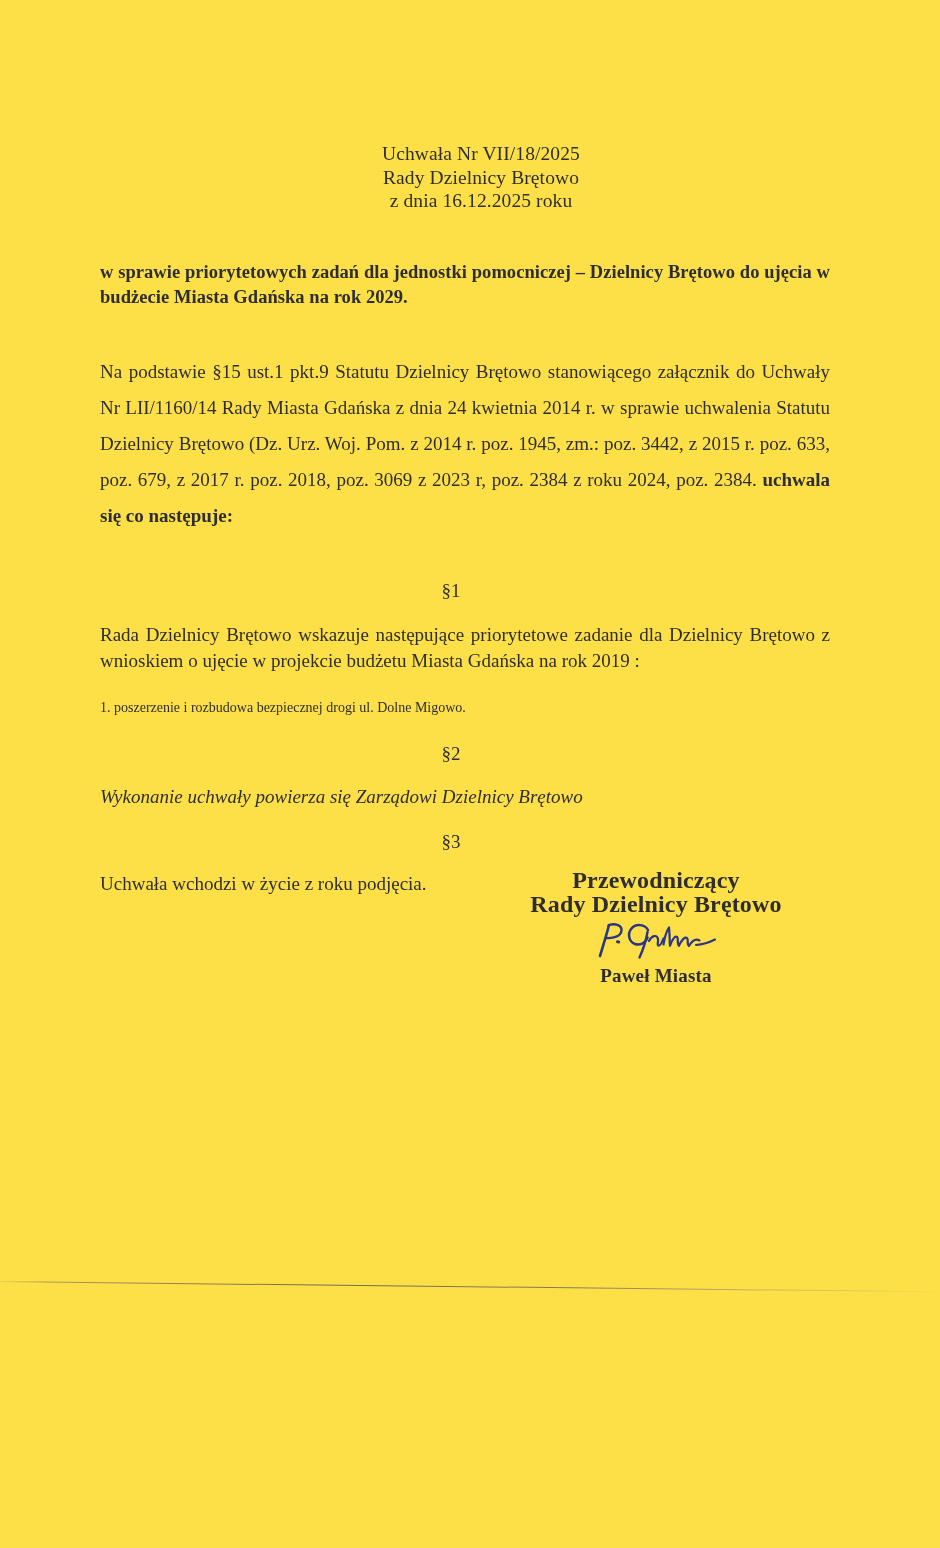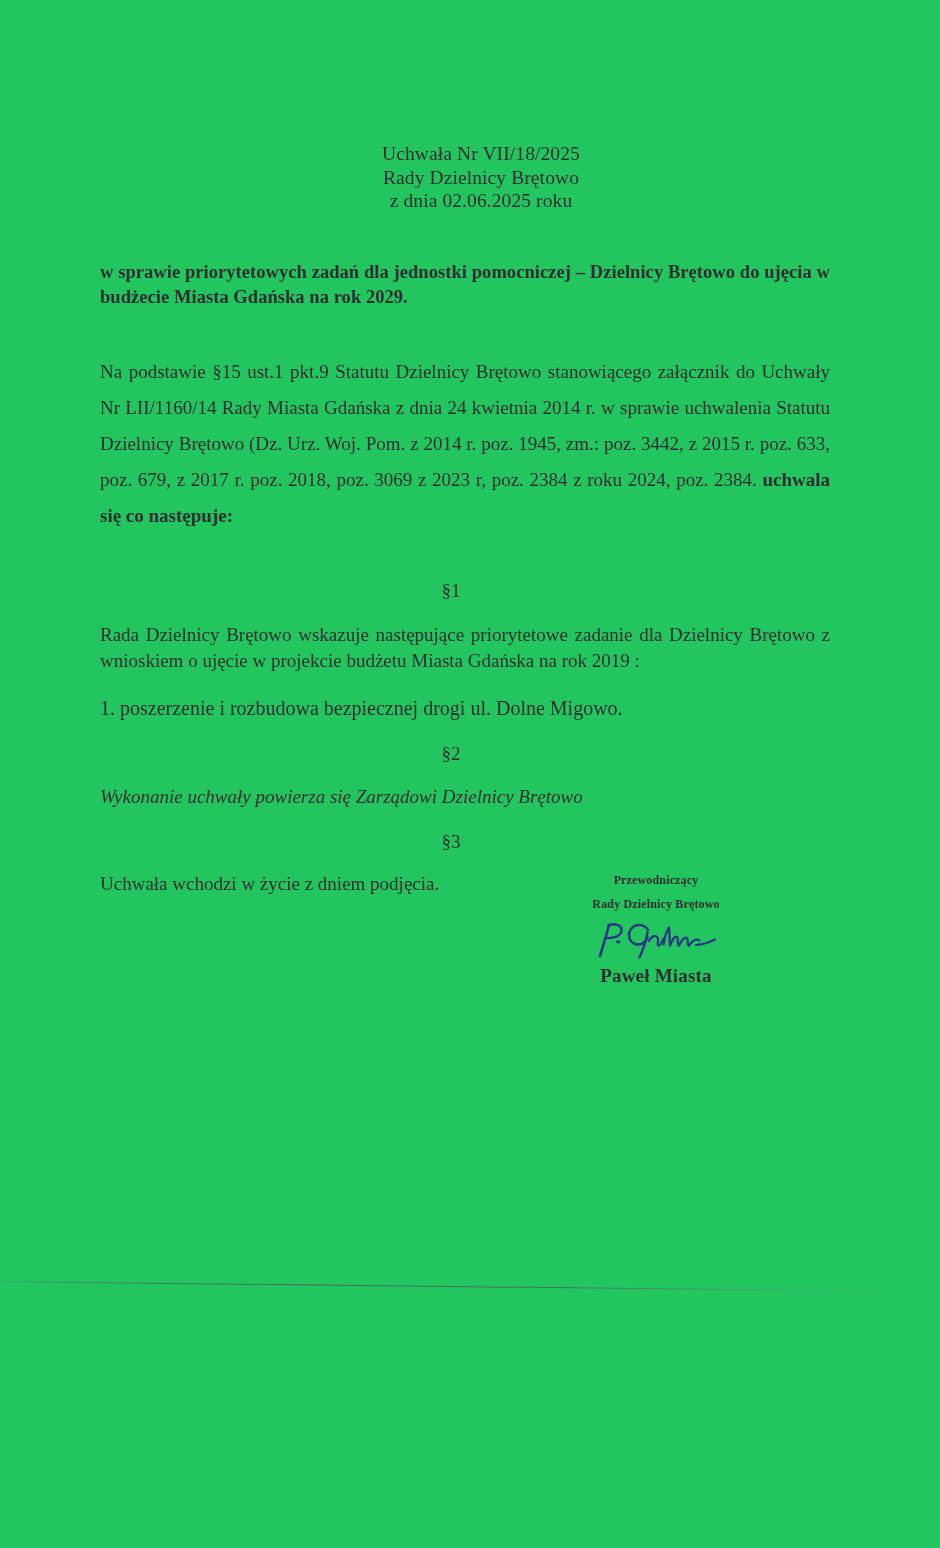--- a/index.html
+++ b/index.html
@@ -15,21 +15,21 @@
     overflow: hidden;
     font-family: "Liberation Serif", "DejaVu Serif", serif;
     color: #2e2e32;
     -webkit-font-smoothing: antialiased;
   }
 
   
   .page {
     position: absolute;
     inset: 0;
-    background: #22c55e;
+    background: #fde047;
   }
   .page-noise {
     position: absolute;
     inset: 0;
     pointer-events: none;
     opacity: .55;
     background:
       radial-gradient(circle at 18% 4%, rgba(140,140,150,.05) 0 1px, transparent 1.4px),
       radial-gradient(circle at 47% 2.5%, rgba(140,140,150,.05) 0 1px, transparent 1.4px),
       radial-gradient(circle at 83% 3.5%, rgba(140,140,150,.05) 0 1px, transparent 1.4px),
@@ -98,37 +98,37 @@
   .section-mark {
     text-align: center;
     font-size: 19px;
     line-height: 24px;
     padding-right: 28px;
   }
 
   .s1-mark  { margin-top: 45px; }
   .s1-body  { margin-top: 19px; font-size: 19px; line-height: 26.5px;
               text-align: justify; text-align-last: left; }
-  .s1-item  { margin-top: 20px; font-size: 20px; line-height: 26px; }
+  .s1-item  { margin-top: 20px; font-size: 14px; line-height: 26px; }
   .s2-mark  { margin-top: 21px; }
   .s2-body  { margin-top: 18px; font-size: 19px; line-height: 26px; font-style: italic; }
   .s3-mark  { margin-top: 20px; }
   .s3-body  { margin-top: 17px; font-size: 19px; line-height: 26px; }
 
   
   .signature {
     position: absolute;
     left: 520px;
     top: 868px;
     width: 272px;
     text-align: center;
   }
   .sig-title {
     font-weight: bold;
-    font-size: 12px;
+    font-size: 24px;
     line-height: 24px;
     letter-spacing: .15px;
     font-family: Liberation Serif, serif;
   }
   .sig-mark {
     height: 46px;
     margin-top: 2px;
     display: flex;
     justify-content: center;
     align-items: center;
@@ -145,36 +145,36 @@
 <body>
 
 <div class="page">
   <div class="page-noise"></div>
 
   <div class="content">
 
     <div class="doc-header">
       <div>Uchwała Nr VII/18/2025</div>
       <div>Rady Dzielnicy Brętowo</div>
-      <div>z dnia 02.06.2025 roku</div>
+      <div>z dnia 16.12.2025 roku</div>
     </div>
 
     <p class="subject">w sprawie priorytetowych zadań dla jednostki pomocniczej – Dzielnicy Brętowo do ujęcia w budżecie Miasta Gdańska na rok 2029.</p>
 
     <p class="legal-basis"><span>Na podstawie §15 ust.1 pkt.9 Statutu Dzielnicy Brętowo stanowiącego załącznik do Uchwały Nr LII/1160/14 Rady Miasta Gdańska z dnia 24 kwietnia 2014 r. w sprawie uchwalenia Statutu Dzielnicy Brętowo (Dz. Urz. Woj. Pom. z 2014 r. poz. 1945, zm.: poz. 3442, z 2015 r. poz. 633, poz. 679, z 2017 r. poz. 2018, poz. 3069 z 2023 r, poz. 2384 z roku 2024, poz. 2384. </span><span class="tail">uchwala się co następuje:</span></p>
 
     <div class="section-mark s1-mark">§1</div>
     <p class="s1-body">Rada Dzielnicy Brętowo wskazuje następujące priorytetowe zadanie dla Dzielnicy Brętowo z wnioskiem o ujęcie w projekcie budżetu Miasta Gdańska na rok 2019 :</p>
     <p class="s1-item">1. poszerzenie i rozbudowa bezpiecznej drogi ul. Dolne Migowo.</p>
 
     <div class="section-mark s2-mark">§2</div>
     <p class="s2-body">Wykonanie uchwały powierza się Zarządowi Dzielnicy Brętowo</p>
 
     <div class="section-mark s3-mark">§3</div>
-    <p class="s3-body">Uchwała wchodzi w życie z dniem podjęcia.</p>
+    <p class="s3-body">Uchwała wchodzi w życie z roku podjęcia.</p>
 
   </div>
 
   <div class="signature">
     <div class="sig-title">Przewodniczący</div>
     <div class="sig-title">Rady Dzielnicy Brętowo</div>
 
     <div class="sig-mark" aria-hidden="true">
       <svg width="130" height="44" viewBox="0 0 130 44" fill="none" xmlns="http://www.w3.org/2000/svg">
         <g stroke="#2b3586" fill="none" stroke-linecap="round" stroke-linejoin="round">

